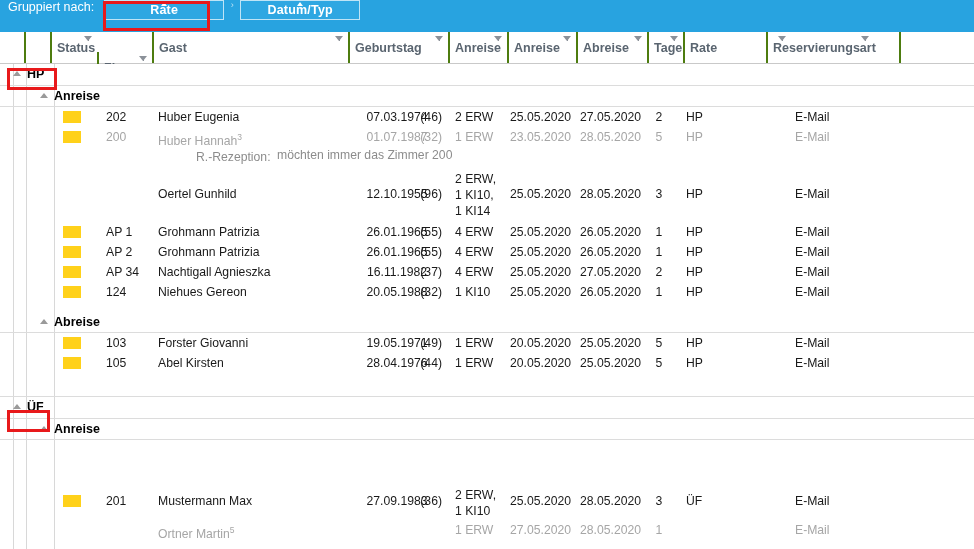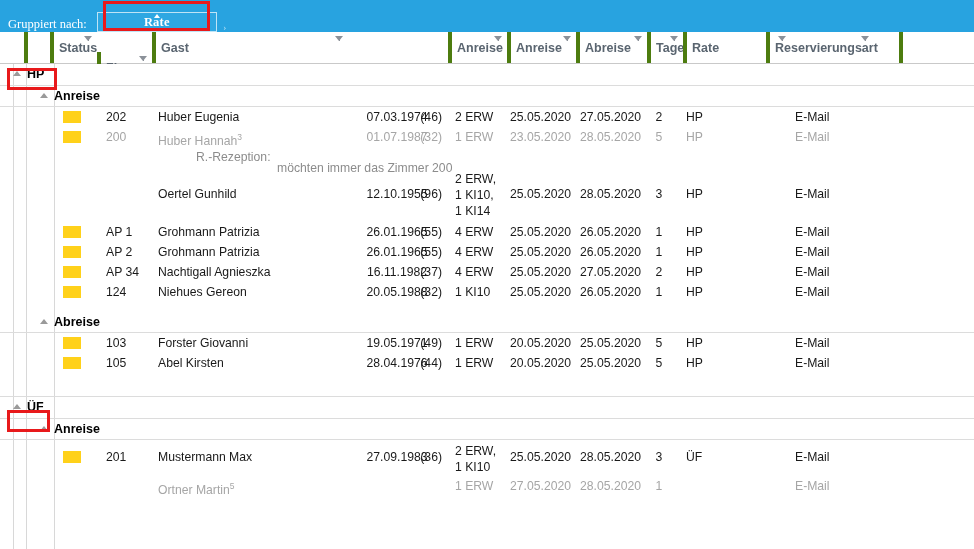--- a/index.html
+++ b/index.html
@@ -13,24 +13,23 @@
     color: #1a1a1a;
     overflow: hidden;
     position: relative;
   }
 
   
   #group-panel {
     position: absolute; left: 0; top: 0;
     width: 974px; height: 32px;
     background: #28a3e0;
-    display: flex; align-items: flex-end;
+    display: flex; align-items: flex-start;
     box-sizing: border-box;
     padding-left: 8px;
-    font-family: Liberation Serif, serif;
   }
   #group-panel .glabel {
     color: #ffffff;
     font-size: 12.5px;
     margin-right: 10px;
     white-space: nowrap;
   }
   .group-chip {
     position: relative;
     height: 20px;
@@ -72,21 +71,21 @@
   
   #col-header {
     position: absolute; left: 0; top: 32px;
     width: 974px; height: 32px;
     background: #ffffff;
     border-bottom: 1px solid #c9c9c9;
     box-sizing: border-box;
   }
   .hcell {
     position: absolute; top: 0; height: 31px;
-    border-left: 4px solid #4d7c0f;
+    border-left: 2px solid #4d7c0f;
     box-sizing: border-box;
     color: #5a6570;
     font-weight: bold;
     font-size: 12.5px;
     display: flex; align-items: center;
     padding-left: 5px;
     white-space: nowrap;
   }
   .hcell.first { border-left: none; }
   .filter-ico {
@@ -176,36 +175,36 @@
   .c-pers     { left: 455px; top: 3px; }
   .c-anreise  { left: 510px; top: 3px; }
   .c-abreise  { left: 580px; top: 3px; }
   .c-tage     { left: 651px; top: 3px; width: 16px; text-align: center; }
   .c-rate     { left: 686px; top: 3px; }
   .c-resart   { left: 795px; top: 3px; }
 
   
   .noterow { height: 21px; }
   .note-label { position: absolute; left: 196px; top: 3px; color: #8c8c8c; font-size: 12.2px; }
-  .note-text  { position: absolute; left: 277px; top: 14px; color: #8c8c8c; font-size: 12.2px; }
+  .note-text  { position: absolute; left: 277px; top: 1px; color: #8c8c8c; font-size: 12.2px; }
 
   
   .drow.tall { height: 54px; }
   .drow.tall .c-pers { top: 3px; line-height: 16px; }
   .drow.tall .c-zimmer,
   .drow.tall .c-gast,
   .drow.tall .c-birth,
   .drow.tall .c-age,
   .drow.tall .c-anreise,
   .drow.tall .c-abreise,
   .drow.tall .c-tage,
   .drow.tall .c-rate,
   .drow.tall .c-resart { top: 19px; }
 
-  .drow.tall2 { height: 36px; }
+  .drow.tall2 { height: 36px; margin-top: 44px; }
   .drow.tall2 .c-pers { top: 3px; line-height: 16px; }
   .drow.tall2 .c-zimmer,
   .drow.tall2 .c-gast,
   .drow.tall2 .c-birth,
   .drow.tall2 .c-age,
   .drow.tall2 .c-anreise,
   .drow.tall2 .c-abreise,
   .drow.tall2 .c-tage,
   .drow.tall2 .c-rate,
   .drow.tall2 .c-resart { top: 10px; }
@@ -229,20 +228,24 @@
 </head>
 <body>
 
 <div id="group-panel">
   <span class="glabel">Gruppiert nach:</span>
   <div class="group-chip">
     <span class="sortarrow"></span>
     <span>Rate</span>
   </div>
   <div class="chip-sep">›</div>
+  <div class="group-chip">
+    <span class="sortarrow"></span>
+    <span>Datum/Typ</span>
+  </div>
 </div>
 <div id="chip-highlight"></div>
 
 <div id="col-header">
     <div class="hcell first" style="left: 0px; width: 24px;">
       <span></span>
     </div>
     <div class="hcell" style="left: 24px; width: 26px;">
       <span></span>
     </div>
@@ -253,20 +256,26 @@
       </span>
     </div>
     <div class="hcell" style="left: 97px; width: 55px; margin-top: 20px;">
       <span>Zimmer</span>
       <span class="filter-ico">
         <i></i>
       </span>
     </div>
     <div class="hcell" style="left: 152px; width: 196px;">
       <span>Gast</span>
+      <span class="filter-ico">
+        <i></i>
+      </span>
+    </div>
+    <div class="hcell" style="left: 348px; width: 100px;">
+      <span>Geburtstag</span>
       <span class="filter-ico">
         <i></i>
       </span>
     </div>
     <div class="hcell" style="left: 448px; width: 59px;">
       <span>Anreise</span>
       <span class="filter-ico">
         <i></i>
       </span>
     </div>

